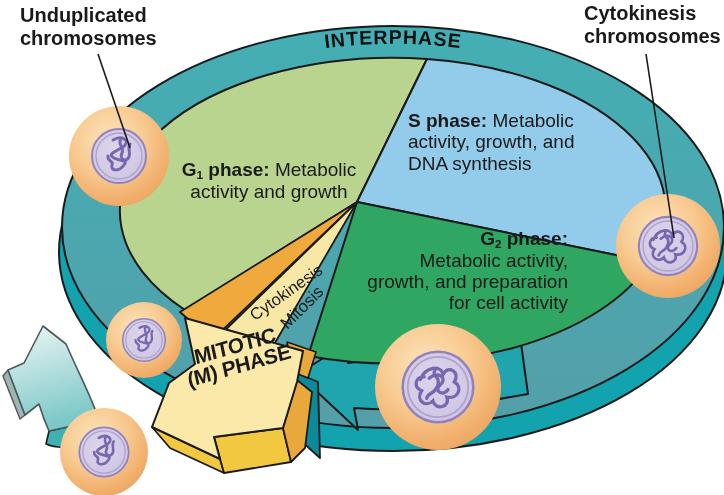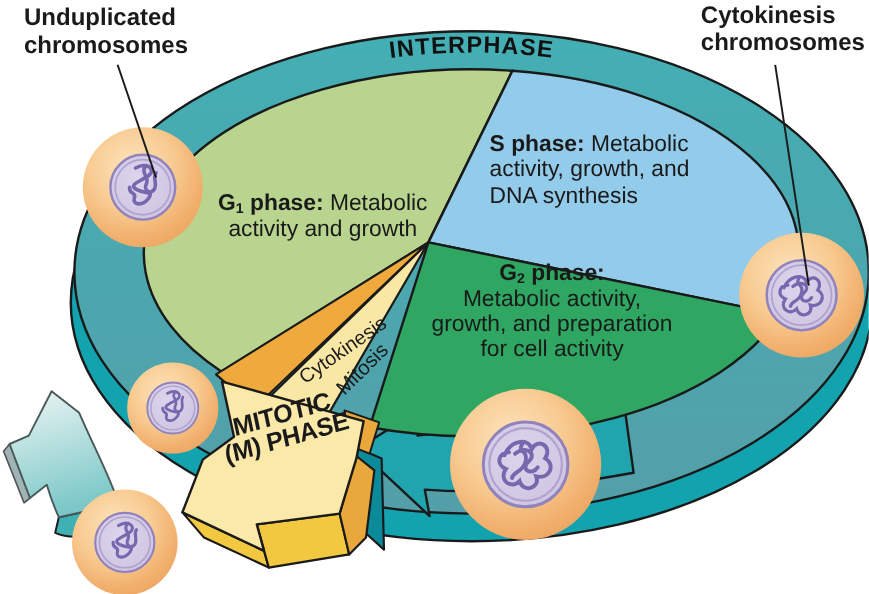--- a/index.html
+++ b/index.html
@@ -131,21 +131,21 @@
 <div class="txt phase" style="left:163px;top:138px;width:212px;text-align:center;margin-top:21px;">
   <b><span>G</span><sub class="ph">1</sub><span> phase:</span></b>
   <span>Metabolic activity and growth</span>
 </div>
 
 <div class="txt phase" style="left:408px;top:110px;width:190px;text-align:left;">
   <b><span>S phase:</span></b>
   <span>Metabolic activity, growth, and DNA synthesis</span>
 </div>
 
-<div class="txt phase" style="left:352px;top:217px;width:216px;text-align:center;">
+<div class="txt phase" style="left:352px;top:228px;width:216px;text-align:right;">
   <div><b><span>G</span><sub class="ph">2</sub><span> phase:</span></b></div>
   <div>Metabolic activity, growth, and preparation for cell activity</div>
 </div>
 
 <div class="txt rot" style="left:226px;top:283px;width:120px;text-align:center;font-size:16.5px;transform:rotate(-35deg);">Cytokinesis</div>
 
 <div class="txt rot" style="left:257px;top:298px;width:90px;text-align:center;font-size:17px;transform:rotate(-45deg);">Mitosis</div>
 
 <div class="txt mphase rot" style="left:162px;top:336px;width:150px;transform:rotate(-16deg) skewX(-4deg);">
   <div>MITOTIC</div>

